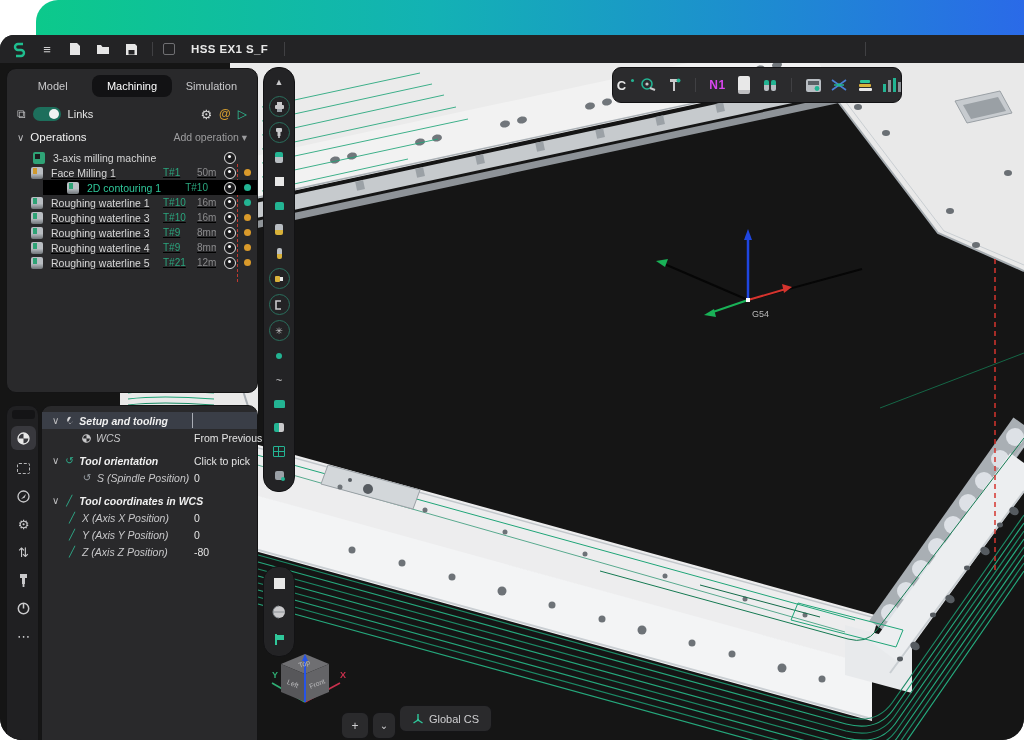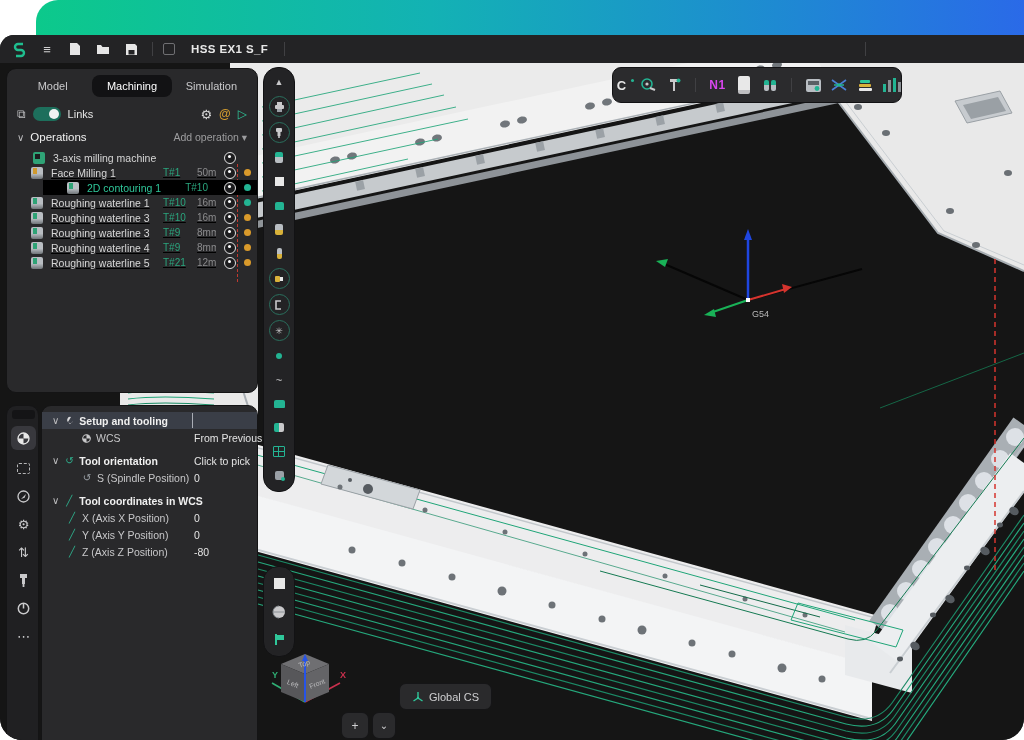--- a/index.html
+++ b/index.html
@@ -60,21 +60,21 @@
   
   #strip{left:6px;top:370px;width:33px;height:363px;background:#202022;}
   .striph{position:absolute;left:5px;top:4px;width:23px;height:9px;background:#141416;border-radius:3px;}
   .sic{position:absolute;left:0;width:33px;height:24px;display:flex;align-items:center;justify-content:center;color:#c9c9cb;font-size:13px;}
   .sic.on{background:#38383d;border-radius:6px;left:4px;width:25px;}
   .dashrect{width:11px;height:9px;border:1px dashed #b5b5b7;border-radius:2px;}
   #setup-panel{left:41px;top:370px;width:217px;height:363px;}
   .sp-title{color:#f2f2f2;font-size:12px;font-weight:700;padding:10px 0 6px 14px;}
   .srow{position:relative;display:flex;align-items:center;height:17px;padding-left:10px;gap:5px;}
   .srow .val{position:absolute;left:152px;font-size:10.5px;color:#e3e3e3;white-space:nowrap;}
-  .srow .vlab{font-size:10.5px;color:#c7c7c9;white-space:nowrap;}
+  .srow .vlab{font-size:10.5px;color:#c7c7c9;white-space:nowrap;font-style:italic;}
   .srow.hd .vlab{color:#f0f0f0;font-weight:700;font-size:10.5px;}
   .srow.hd{margin-top:6px;}
   .srow.hl{background:#3a3e47;}
   .srow.hl::after{content:"";position:absolute;left:150px;top:1px;bottom:1px;width:1px;background:#a9adb5;}
   .ind{width:10px;flex:none;}
   .cic{color:#2fae8c;font-size:10px;width:10px;text-align:center;flex:none;}
   .gic{color:#9aa0a6;font-size:10px;width:10px;text-align:center;flex:none;}
   
   .pill{position:absolute;background:#232325;border:1px solid #121214;border-radius:15px;display:flex;flex-direction:column;align-items:center;}
   #pill1{left:263px;top:32px;width:30px;padding:4px 0 6px 0;gap:5px;}
@@ -109,21 +109,21 @@
   .stack .s1{width:10px;height:3px;background:#2fc79a;border-radius:1px;}
   .stack .s2{width:12px;height:3px;background:#d9b23a;border-radius:1px;}
   .stack .s3{width:13px;height:3px;background:#e8e8e8;border-radius:1px;}
   .bars{display:flex;align-items:flex-end;gap:2px;height:14px;}
   .bars i{display:block;width:3px;background:#23b493;}
   .bars i.g{background:#8a8f94;}
   
   .bbtn{position:absolute;height:25px;background:#2a2a2c;border:1px solid #151517;border-radius:7px;color:#cfcfd1;display:flex;align-items:center;justify-content:center;font-size:12px;gap:5px;}
   #btn-plus{left:341px;top:677px;width:26px;}
   #btn-caret{left:372px;top:677px;width:22px;font-size:10px;}
-  #btn-gcs{left:399px;top:648px;padding:0 12px;font-size:11px;}
+  #btn-gcs{left:399px;top:670px;padding:0 12px;font-size:11px;}
   .triadic{width:12px;height:12px;}
   
   #cube{position:absolute;left:268px;top:615px;width:82px;height:70px;}
   text{font-family:"Liberation Sans","DejaVu Sans",sans-serif;}
 </style>
 </head>
 <body>
 
 <div class="stage">
   <div class="grad"></div>

